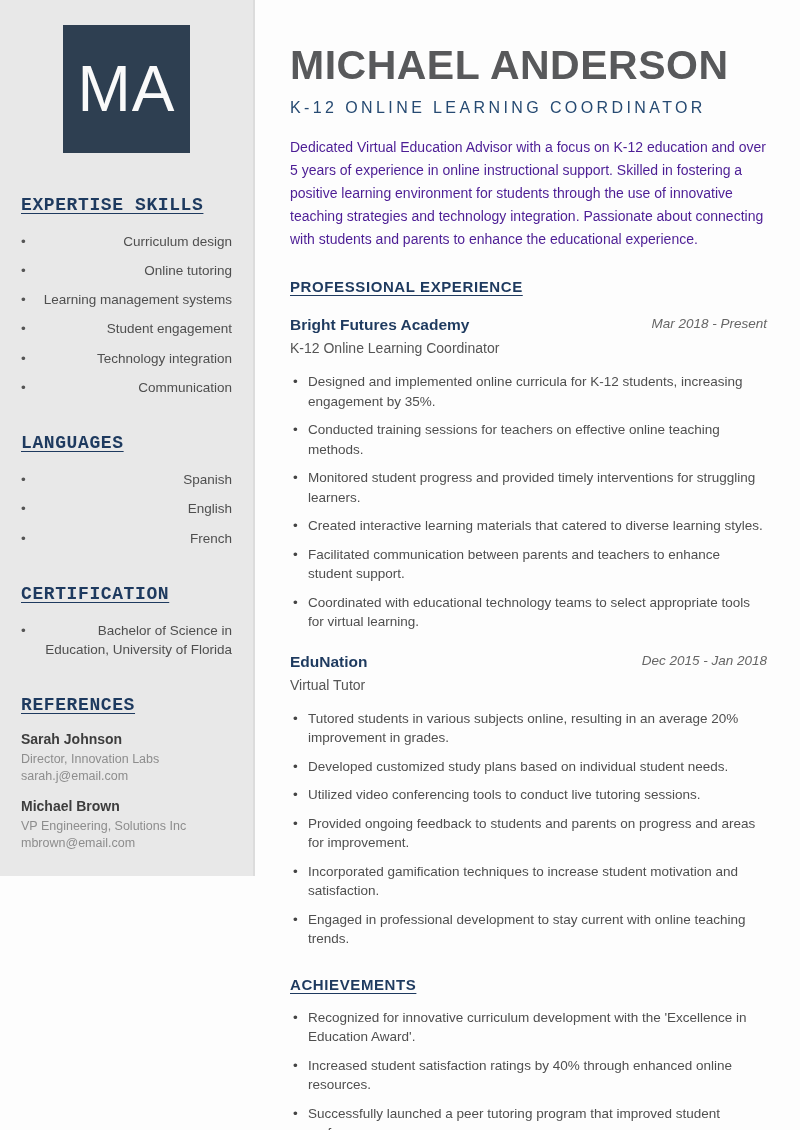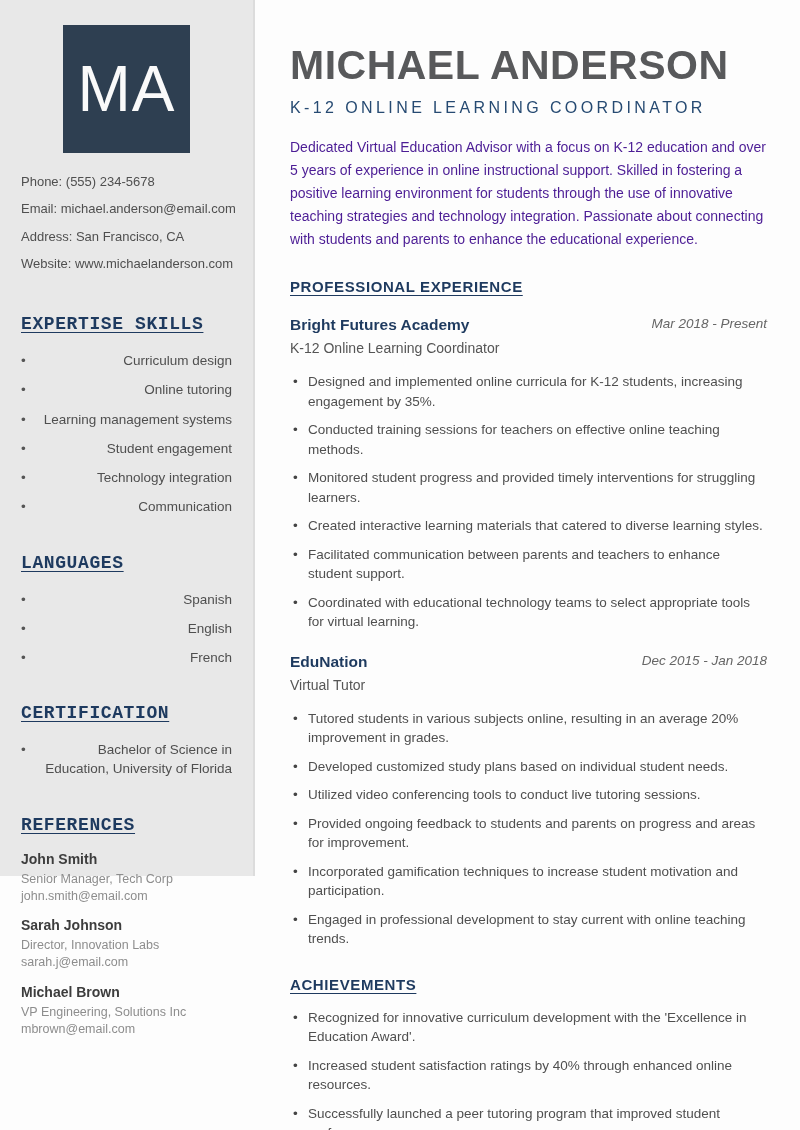--- a/index.html
+++ b/index.html
@@ -112,26 +112,20 @@
   .ach-list { margin-top: 15px; }
 </style>
 </head>
 <body>
 
 <div class="page">
 
   <aside class="sidebar">
     <div class="monogram">MA</div>
 
-    <ul class="contact">
-        <li>Phone: (555) 234-5678</li>
-        <li>Email: michael.anderson@email.com</li>
-        <li>Address: San Francisco, CA</li>
-        <li>Website: www.michaelanderson.com</li>
-      </ul>
 
     <h2 class="s-heading first">EXPERTISE SKILLS</h2>
     <ul class="s-list">
         <li>Curriculum design</li>
         <li>Online tutoring</li>
         <li>Learning management systems</li>
         <li>Student engagement</li>
         <li>Technology integration</li>
         <li>Communication</li>
       </ul>
@@ -143,25 +137,20 @@
         <li>French</li>
       </ul>
 
     <h2 class="s-heading later">CERTIFICATION</h2>
     <ul class="s-list">
         <li>Bachelor of Science in Education, University of Florida</li>
       </ul>
 
     <h2 class="s-heading later">REFERENCES</h2>
     <div class="refs">
-        <div class="ref">
-        <div class="ref-name">John Smith</div>
-        <div class="ref-role">Senior Manager, Tech Corp</div>
-        <div class="ref-email">john.smith@email.com</div>
-      </div>
         <div class="ref">
         <div class="ref-name">Sarah Johnson</div>
         <div class="ref-role">Director, Innovation Labs</div>
         <div class="ref-email">sarah.j@email.com</div>
       </div>
         <div class="ref">
         <div class="ref-name">Michael Brown</div>
         <div class="ref-role">VP Engineering, Solutions Inc</div>
         <div class="ref-email">mbrown@email.com</div>
       </div>
@@ -195,21 +184,21 @@
       <div class="job-head">
         <span class="company">EduNation</span>
         <span class="dates">Dec 2015 - Jan 2018</span>
       </div>
       <div class="role">Virtual Tutor</div>
       <ul class="bullets">
           <li>Tutored students in various subjects online, resulting in an average 20% improvement in grades.</li>
           <li>Developed customized study plans based on individual student needs.</li>
           <li>Utilized video conferencing tools to conduct live tutoring sessions.</li>
           <li>Provided ongoing feedback to students and parents on progress and areas for improvement.</li>
-          <li>Incorporated gamification techniques to increase student motivation and participation.</li>
+          <li>Incorporated gamification techniques to increase student motivation and satisfaction.</li>
           <li>Engaged in professional development to stay current with online teaching trends.</li>
         </ul>
     </div>
 
     <h2 class="m-heading">ACHIEVEMENTS</h2>
     <ul class="bullets ach-list">
         <li>Recognized for innovative curriculum development with the 'Excellence in Education Award'.</li>
         <li>Increased student satisfaction ratings by 40% through enhanced online resources.</li>
         <li>Successfully launched a peer tutoring program that improved student performance.</li>
       </ul>

